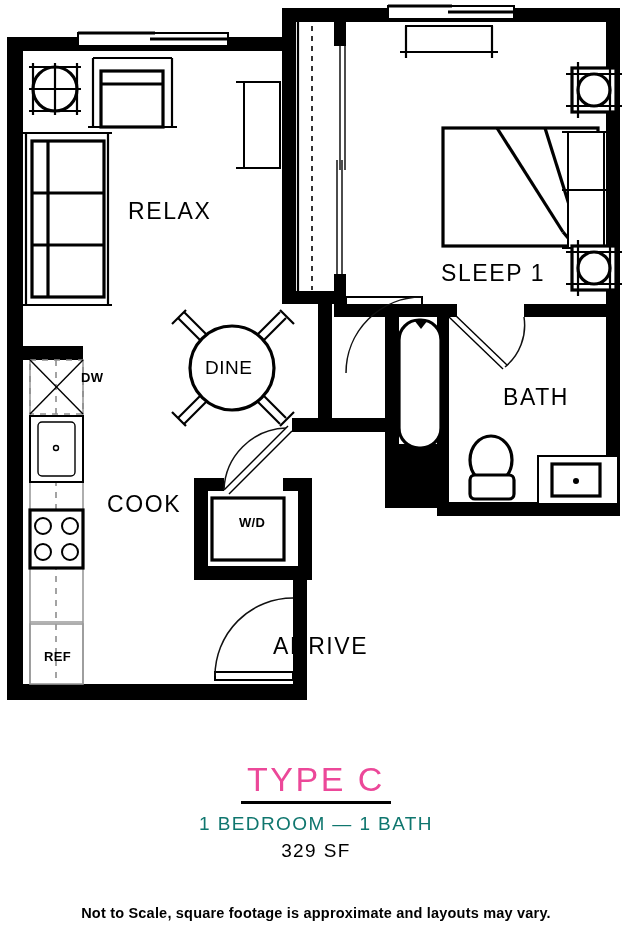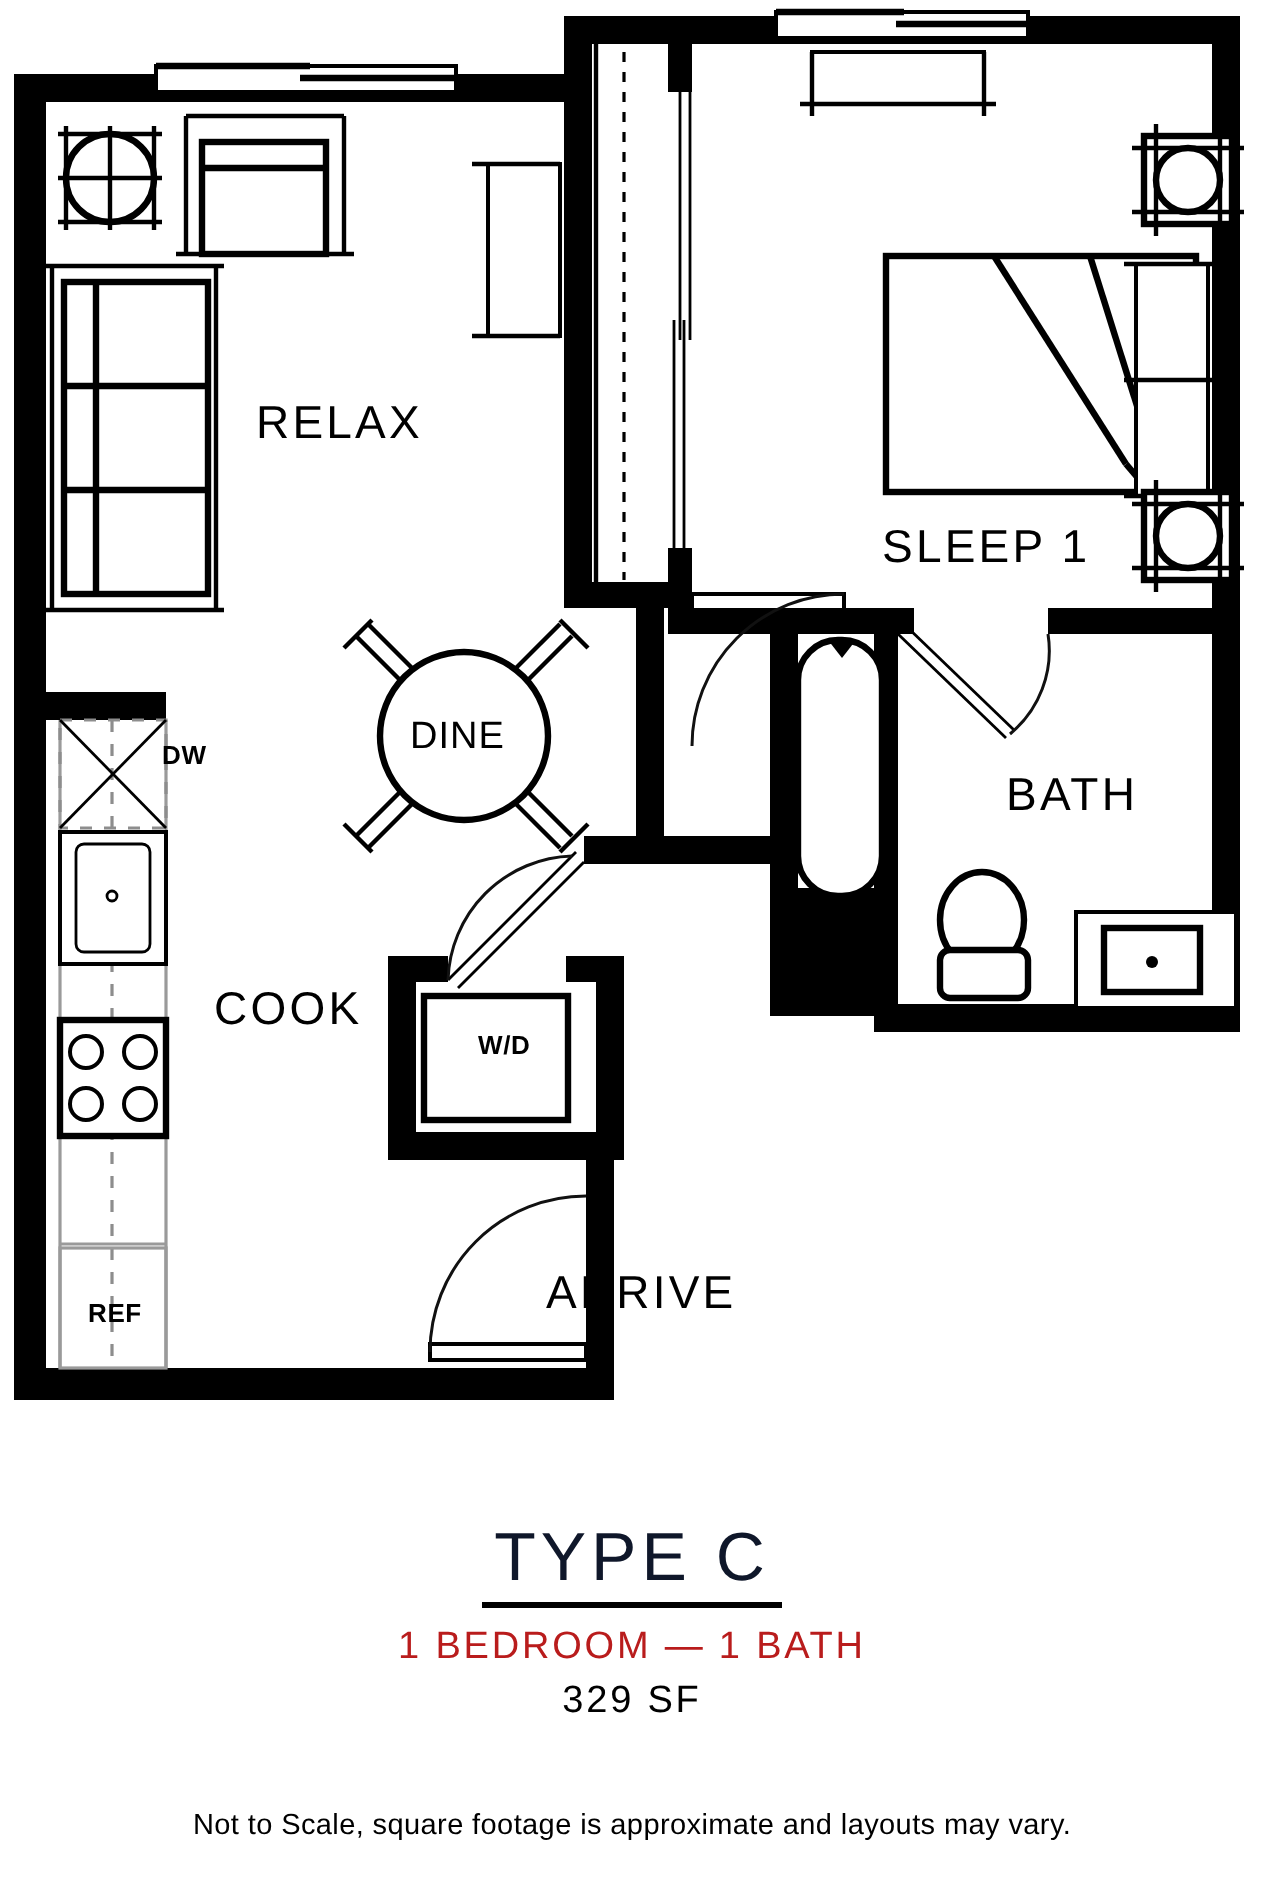--- a/index.html
+++ b/index.html
@@ -58,45 +58,45 @@
   .title-block {
     position: absolute;
     left: 0;
     width: 632px;
     text-align: center;
   }
   #plan-title {
     top: 760px;
     font-size: 34px;
     letter-spacing: 2.5px;
-    color: #0f172a;
+    color: #ec4899;
   }
   #plan-title .underline-bar {
     display: block;
     width: 150px;
     height: 3px;
     background: #000;
     margin: 2px auto 0 auto;
   }
   #plan-subtitle {
     top: 813px;
     font-size: 19px;
     letter-spacing: 1.4px;
-    color: #b91c1c;
+    color: #0f766e;
   }
   #plan-sf {
     top: 840px;
     font-size: 19px;
     letter-spacing: 1.4px;
     color: #000;
   }
   #plan-disclaimer {
     top: 905px;
     font-size: 14.5px;
-    font-weight: normal;
+    font-weight: bold;
     letter-spacing: 0.2px;
     color: #000;
   }
 </style>
 </head>
 <body>
 
 <div id="plan-root">
 
 <svg id="floorplan-svg" viewBox="0 0 632 944" xmlns="http://www.w3.org/2000/svg">

